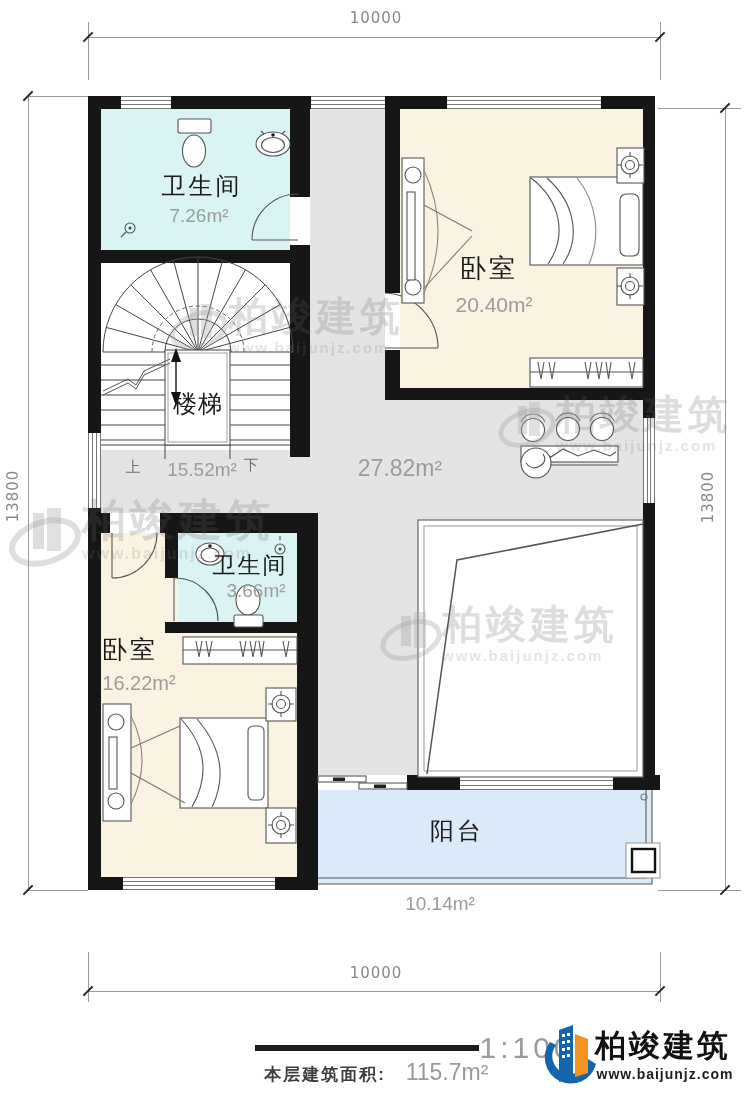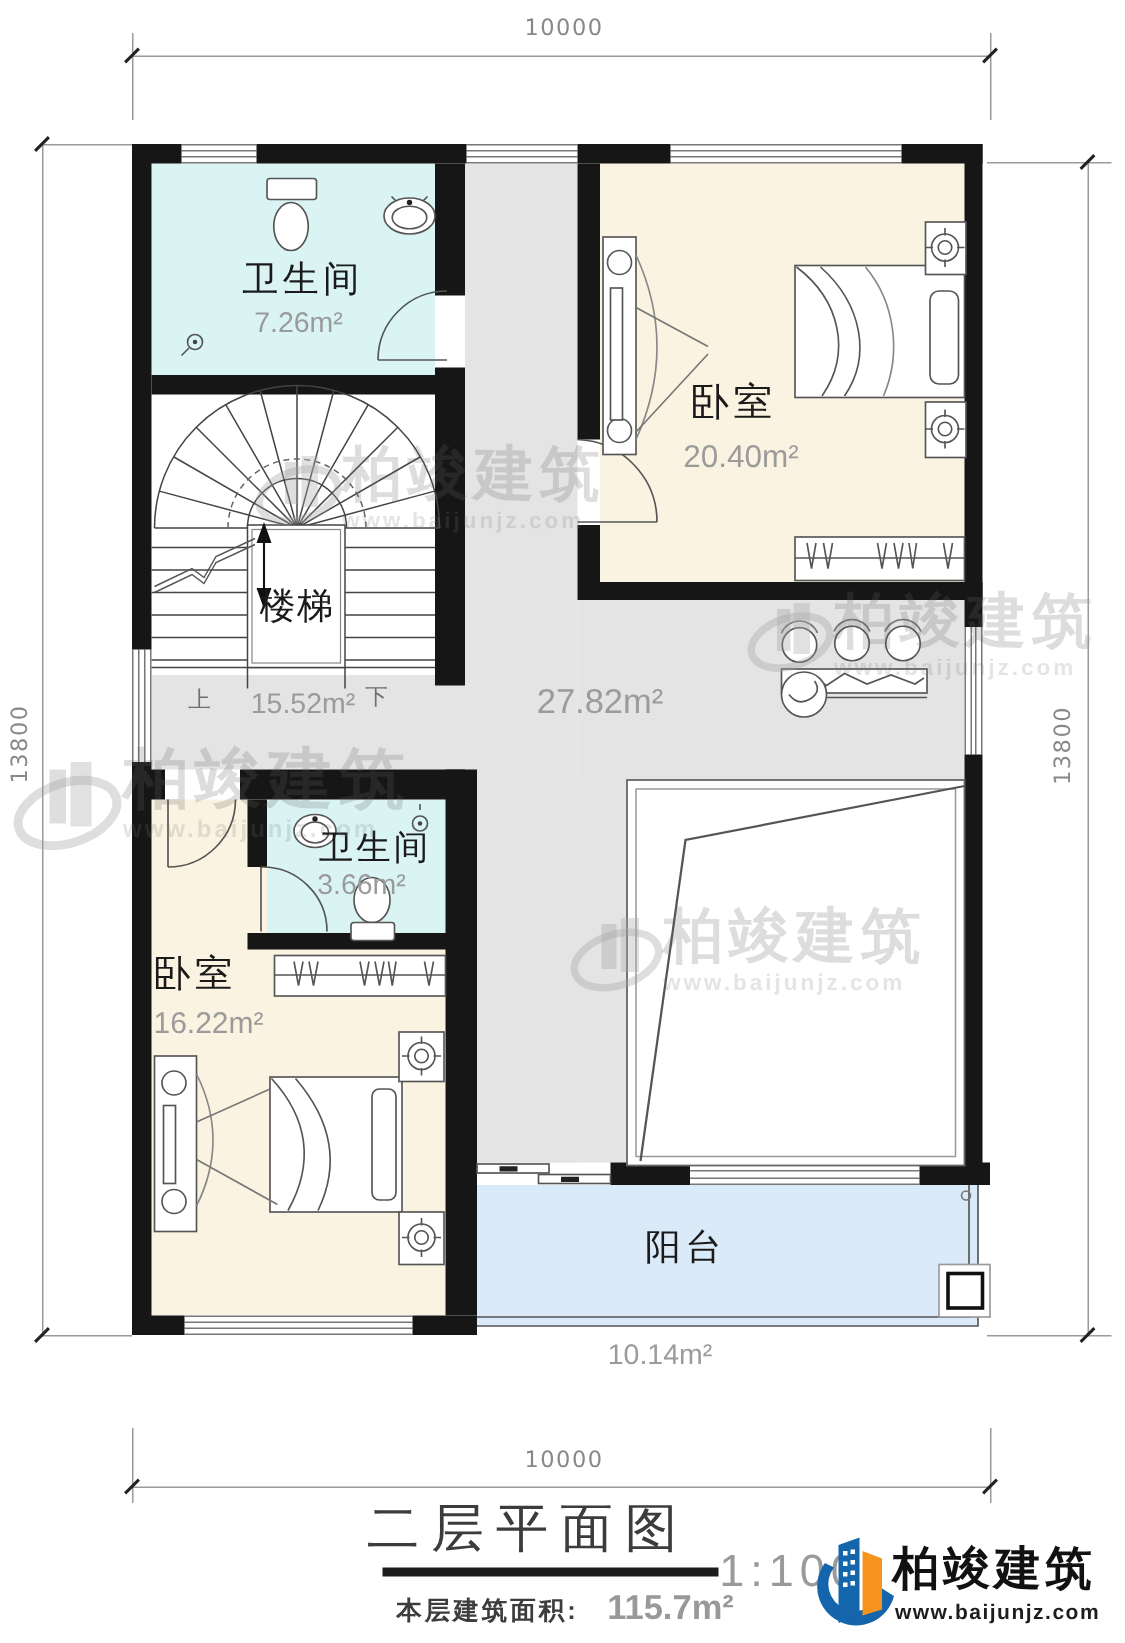--- a/index.html
+++ b/index.html
@@ -37,21 +37,21 @@
   .dim-label.vert{transform:translate(-50%,-50%) rotate(-90deg);}
   
   .wm{position:absolute;pointer-events:none;}
   .wm .wm-name{color:rgba(100,100,100,0.22);font-weight:700;letter-spacing:4px;white-space:nowrap;line-height:1;}
   .wm .wm-url{color:rgba(120,120,120,0.20);font-weight:700;letter-spacing:2px;white-space:nowrap;line-height:1;margin-top:4px;}
   
   .plan-title{position:absolute;transform:translate(-50%,-50%);color:#3c3c3c;font-size:35px;letter-spacing:8px;white-space:nowrap;}
   .plan-title-underline{position:absolute;background:#1c1c1c;}
   .plan-scale{position:absolute;transform:translate(-50%,-50%);color:#9a9a9a;font-size:30px;letter-spacing:4px;}
   .floor-area-label{position:absolute;transform:translate(-50%,-50%);color:#3d3d3d;font-size:17px;font-weight:600;letter-spacing:2px;white-space:nowrap;}
-  .floor-area-value{position:absolute;transform:translate(-50%,-50%);color:#999;font-size:23px;white-space:nowrap;font-weight:bold;}
+  .floor-area-value{position:absolute;transform:translate(-50%,-50%);color:#999;font-size:23px;white-space:nowrap;}
   .brand-name{position:absolute;transform:translate(-50%,-50%);color:#111;font-weight:900;font-size:31px;letter-spacing:3px;white-space:nowrap;}
   .brand-url{position:absolute;transform:translate(-50%,-50%);color:#1d1d1d;font-weight:700;font-size:14px;letter-spacing:1px;white-space:nowrap;}
   svg.overlay{position:absolute;left:0;top:0;}
 </style>
 </head>
 <body>
 
 <div class="canvas">
 
   <div class="fill f-bath" style="left:101px;top:109px;width:189px;height:141px"></div>
@@ -237,21 +237,21 @@
   <div class="room-area" style="left:494px;top:305px;font-size:21px">20.40m²</div>
 
   <div class="room-name" style="left:198px;top:404px;letter-spacing:1px">楼梯</div>
   <div class="updown" style="left:133px;top:467px">上</div>
   <div class="room-area" style="left:202px;top:470px">15.52m²</div>
   <div class="updown" style="left:251px;top:465px">下</div>
 
   <div class="room-area big" style="left:400px;top:468px">27.82m²</div>
 
   <div class="room-name" style="left:250px;top:565px;font-size:23px;letter-spacing:2px">卫生间</div>
-  <div class="room-area" style="left:241px;top:591px">3.66m²</div>
+  <div class="room-area" style="left:256px;top:591px">3.66m²</div>
 
   <div class="room-name" style="left:130px;top:649px;font-size:25px">卧室</div>
   <div class="room-area" style="left:139px;top:683px;font-size:20px">16.22m²</div>
 
   <div class="room-name" style="left:457px;top:831px">阳台</div>
   <div class="room-area" style="left:440px;top:904px">10.14m²</div>
 
   <div class="wm" style="left:170px;top:296px;display:flex;align-items:flex-start">
     <svg width="58" height="62">
         <ellipse cx="29" cy="34" rx="27" ry="16" fill="none" stroke="rgba(160,160,160,.35)" stroke-width="5" transform="rotate(-18 29 34)"></ellipse>
@@ -318,21 +318,20 @@
   <div class="dim-tick" style="left:28px;top:890px"></div>
   <div class="dim-label vert" style="left:13px;top:496px">13800</div>
 
   <div class="dim-line-h" style="left:658px;top:108px;width:83px"></div>
   <div class="dim-line-h" style="left:658px;top:890px;width:83px"></div>
   <div class="dim-line-v" style="left:725px;top:108px;height:782px"></div>
   <div class="dim-tick" style="left:725px;top:108px"></div>
   <div class="dim-tick" style="left:725px;top:890px"></div>
   <div class="dim-label vert" style="left:708px;top:497px">13800</div>
 
-  <div class="plan-title" style="left:352px;top:1019px">二层平面图</div>
   <div class="plan-title-underline" style="left:255px;top:1045px;width:224px;height:6px"></div>
   <div class="plan-scale" style="left:527px;top:1048px">1:100</div>
   <div class="floor-area-label" style="left:325px;top:1074px">本层建筑面积:</div>
   <div class="floor-area-value" style="left:447px;top:1072px">115.7m²</div>
 
   <svg class="overlay" width="60" height="70" style="left:542px;top:1020px">
     <path d="M8,22 a26,26 0 1 0 46,22 l-8,-5 a18,18 0 1 1 -32,-14 z" fill="#1565ad"></path>
     <polygon points="17,10 31,5 31,57 17,62" fill="#1565ad"></polygon>
     <polygon points="33,14 46,19 46,53 33,57" fill="#f6921e"></polygon>
     <g fill="#fff">

